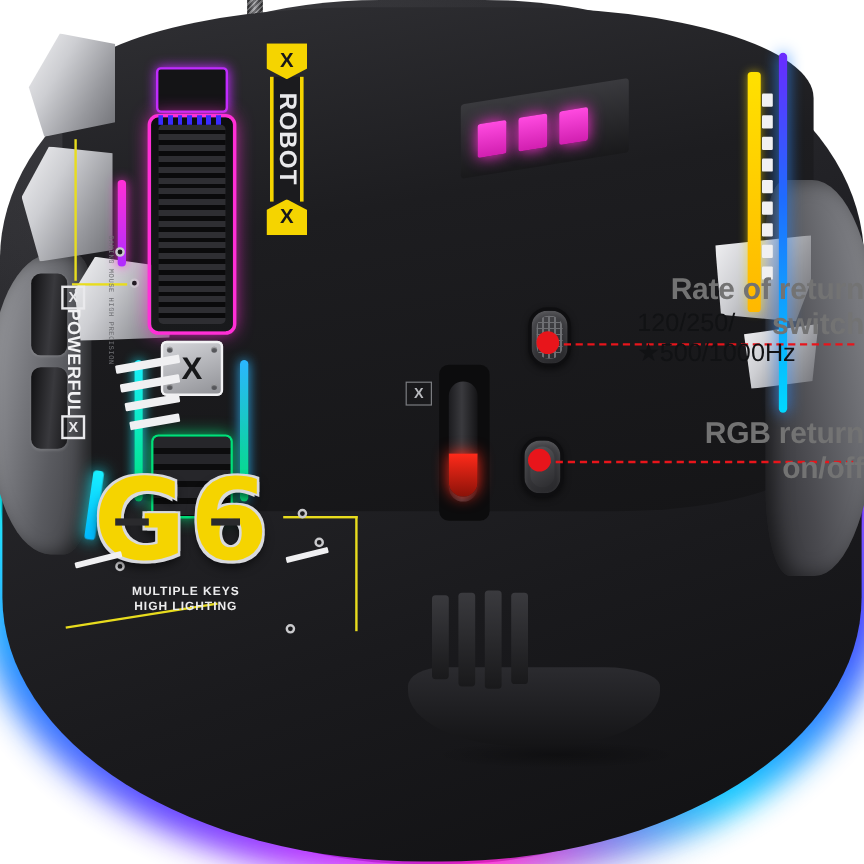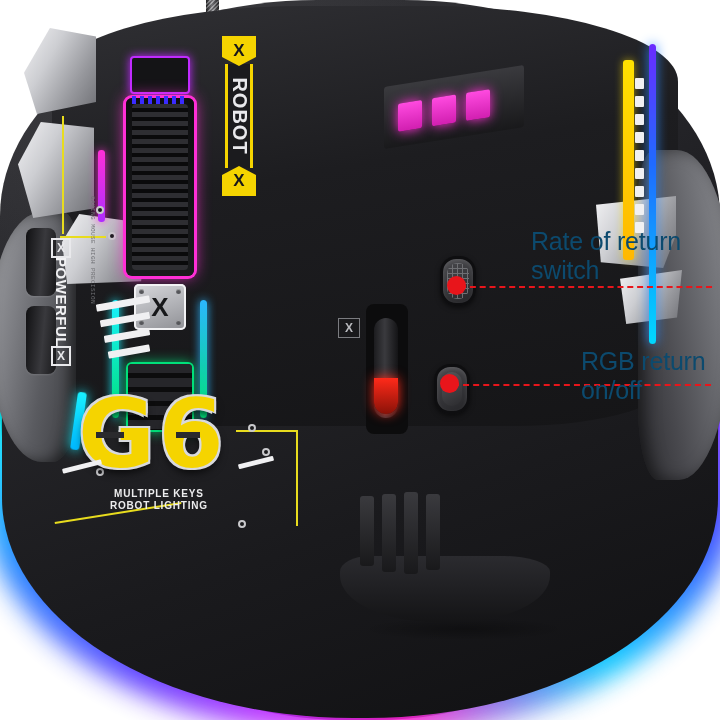--- a/index.html
+++ b/index.html
@@ -420,23 +420,24 @@
   
   .anno-dot {
     position:absolute; width:19px; height:19px; border-radius:50%;
     background:#e8151b; z-index:30;
   }
   .anno-line {
     position:absolute; height:0; border-top:2px dashed #e8151b; z-index:29;
   }
   .anno-title {
     position:absolute; z-index:31;
-    color:#0c4a6e; font-weight:normal;
+    color:#737373; font-weight:bold;
     font-family:"Liberation Sans Narrow","Liberation Sans",sans-serif;
     letter-spacing:-.2px;
+    text-align:right;
   }
   .anno-sub {
     position:absolute; z-index:31;
     color:#111214;
     font-family:"Liberation Sans", sans-serif;
   }
   #anno-1-title { left:531px; top:227px; font-size:25px; }
   #anno-1-sub   { left:531px; top:258px; font-size:21px; }
   #anno-1-dot   { left:447px; top:276px; }
   #anno-1-line  { left:460px; top:286px; width:252px; }
@@ -575,25 +576,26 @@
 
     <div id="g6-logo">G6</div>
     <div class="g6-bar" id="g6-bar-1"></div>
     <div class="g6-bar" id="g6-bar-2"></div>
 
     <div class="white-slash" id="slash-1"></div>
     <div class="white-slash" id="slash-2"></div>
 
     <div id="tagline">
       <div>MULTIPLE KEYS</div>
-      <div>ROBOT LIGHTING</div>
+      <div>HIGH LIGHTING</div>
     </div>
   </div>
 
   <div class="anno-dot" id="anno-1-dot"></div>
   <div class="anno-line" id="anno-1-line"></div>
   <div class="anno-title" id="anno-1-title">Rate of return switch</div>
+  <div class="anno-sub" id="anno-1-sub">120/250/★500/1000Hz</div>
 
   <div class="anno-dot" id="anno-2-dot"></div>
   <div class="anno-line" id="anno-2-line"></div>
   <div class="anno-title" id="anno-2-title">RGB return on/off</div>
 
 </div>
 
 </body></html>

